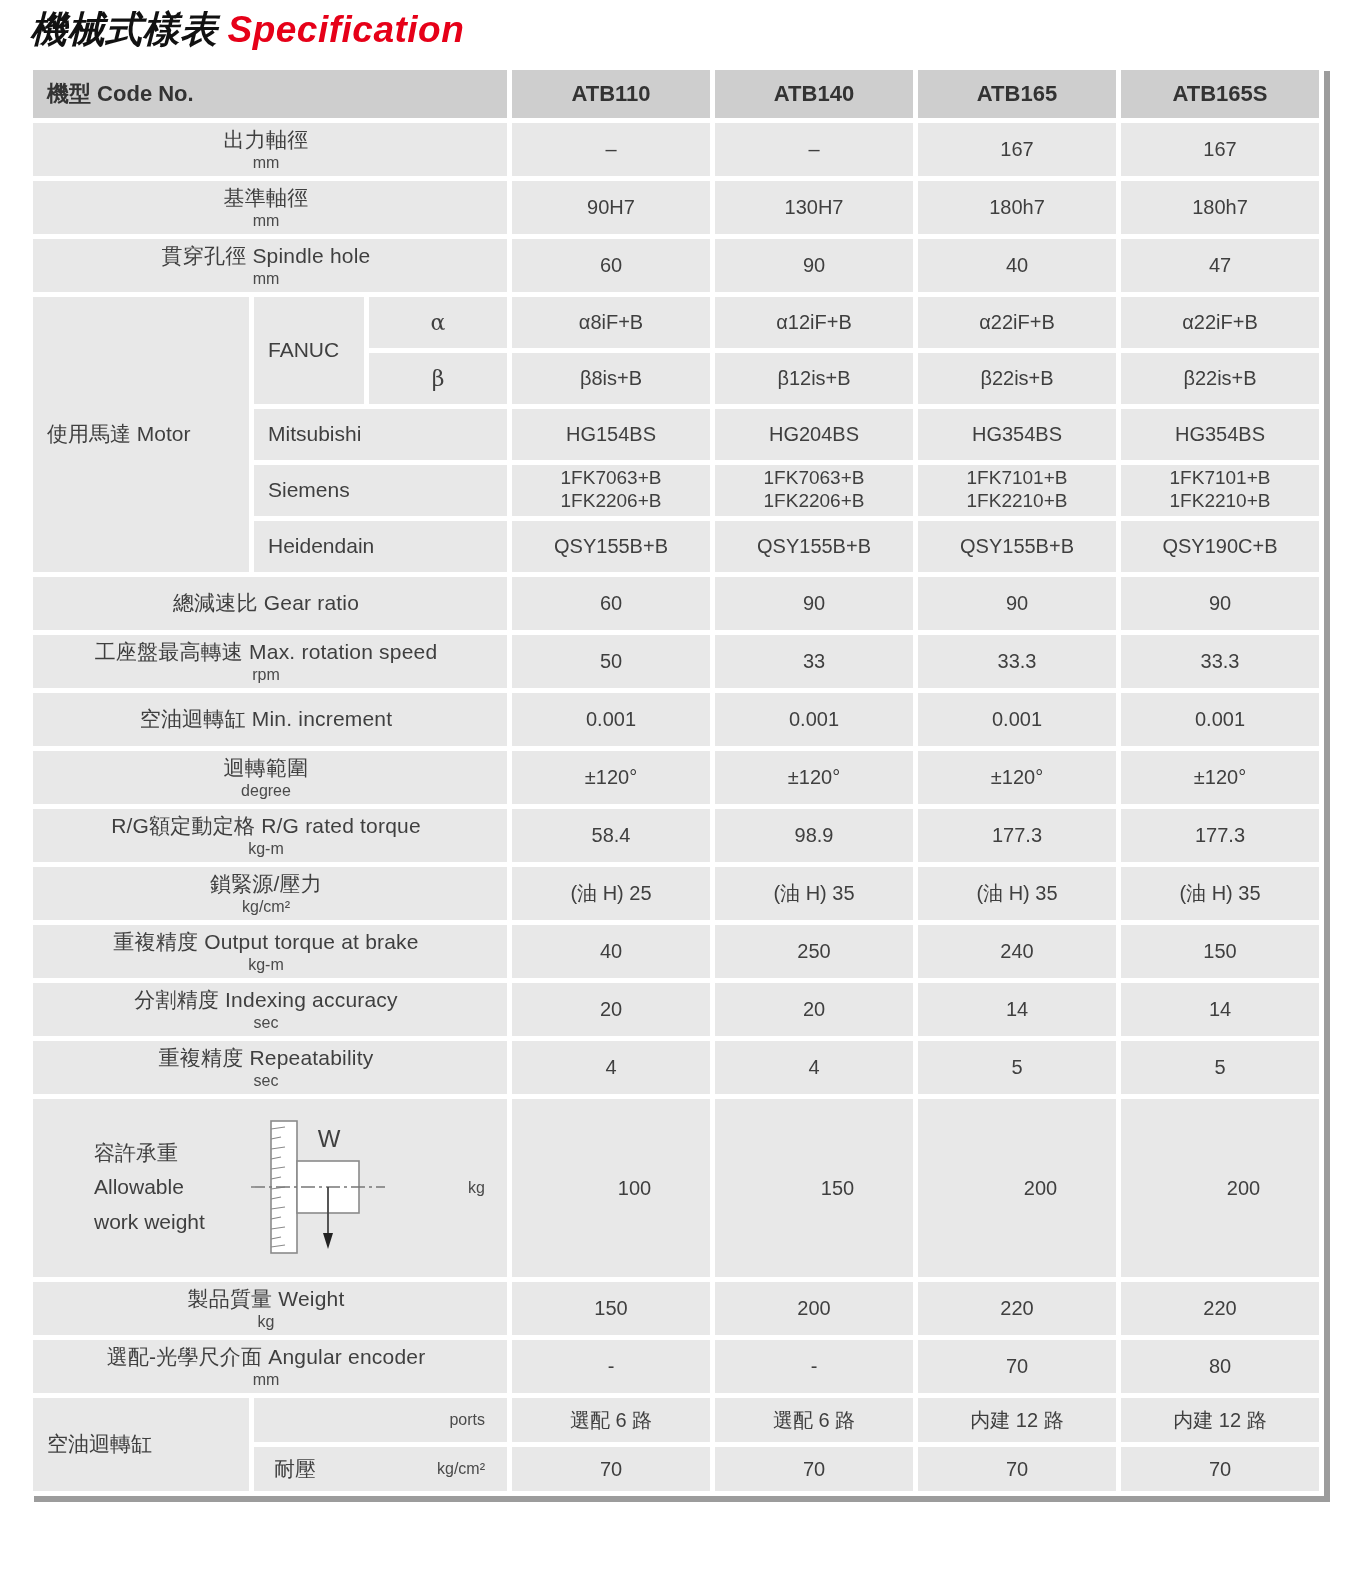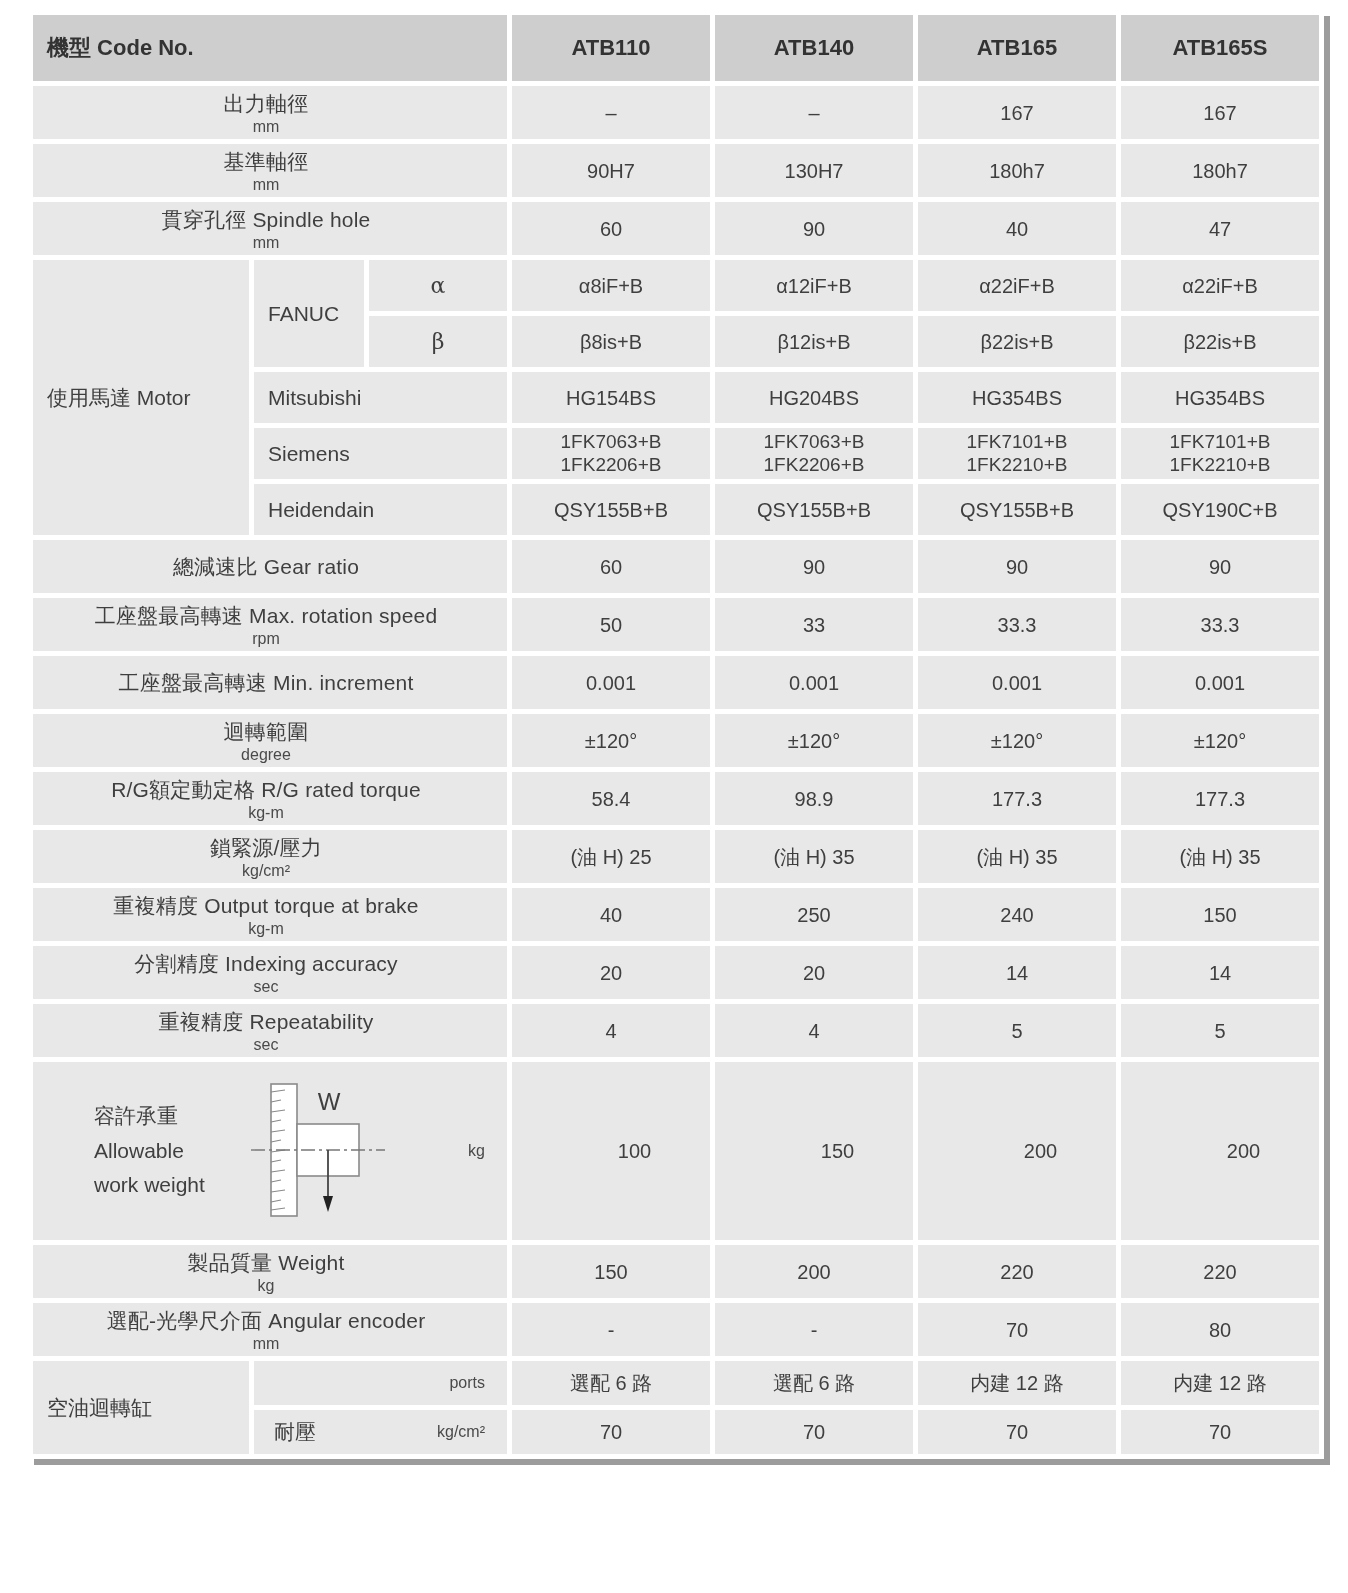--- a/index.html
+++ b/index.html
@@ -61,35 +61,36 @@
 
   
   .sub-flex{display:flex;align-items:center;justify-content:space-between;padding:0 22px 0 20px;}
   .sub-txt{font-size:21px;}
 </style>
 </head>
 <body>
 
 <div class="page">
 
+  <h1 class="title"><span class="zh">機械式樣表</span><span class="en" style="color:#e60018;">Specification</span></h1>
 
   <table class="spec">
     <colgroup>
       <col class="c1">
         <col class="c2">
         <col class="c3">
       <col class="d">
         <col class="d">
         <col class="d">
         <col class="d">
     </colgroup>
 
     <tbody>
         <tr class="hdr">
-      <th class="hlabel" colspan="3" style="height:66px;">機型 Code No.</th>
+      <th class="hlabel" colspan="3" style="height:48px;">機型 Code No.</th>
       <th>ATB110</th>
       <th>ATB140</th>
       <th>ATB165</th>
       <th>ATB165S</th>
     </tr>
 
     <tr class="std">
       <td class="label" colspan="3">
         <div class="lab-flex">
               <span class="lab-txt">出力軸徑</span>
@@ -192,21 +193,21 @@
       </td>
       <td class="val">50</td>
       <td class="val">33</td>
       <td class="val">33.3</td>
       <td class="val">33.3</td>
     </tr>
 
     <tr class="std">
       <td class="label" colspan="3">
         <div class="lab-flex">
-              <span class="lab-txt">工座盤最高轉速 Min. increment</span>
+              <span class="lab-txt">空油迴轉缸 Min. increment</span>
               <span class="unit"></span>
             </div>
       </td>
       <td class="val">0.001</td>
       <td class="val">0.001</td>
       <td class="val">0.001</td>
       <td class="val">0.001</td>
     </tr>
 
     <tr class="std">

